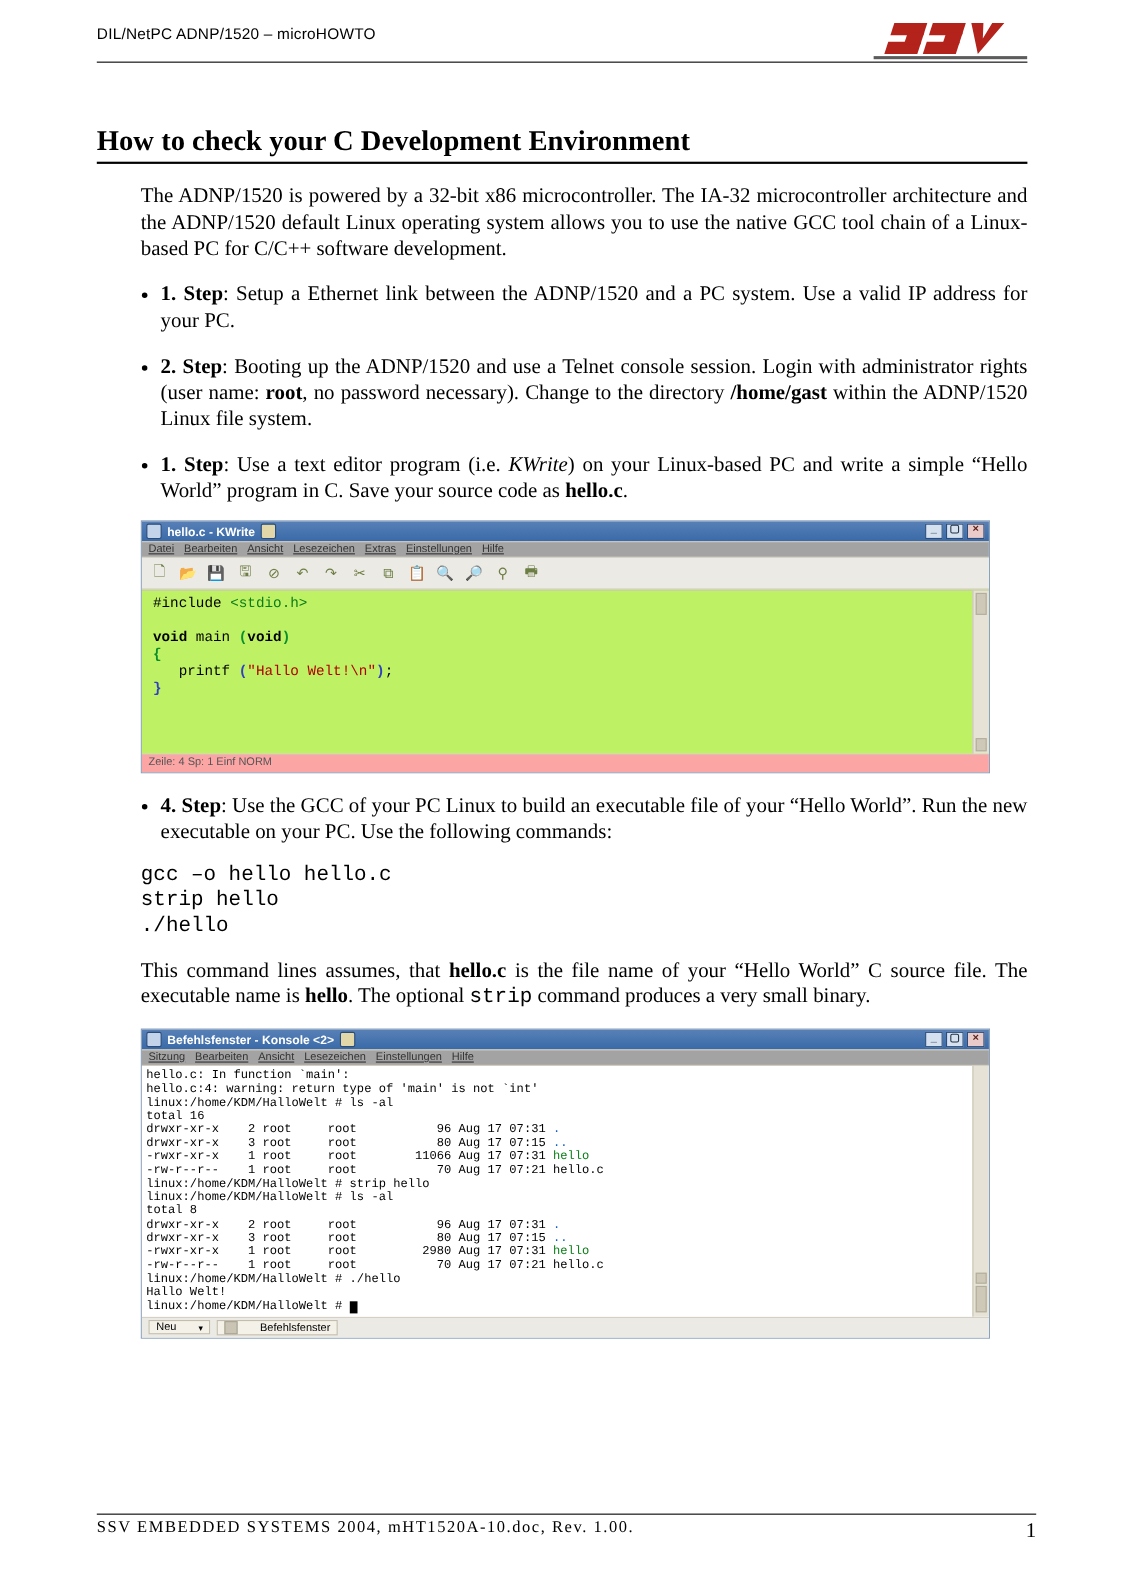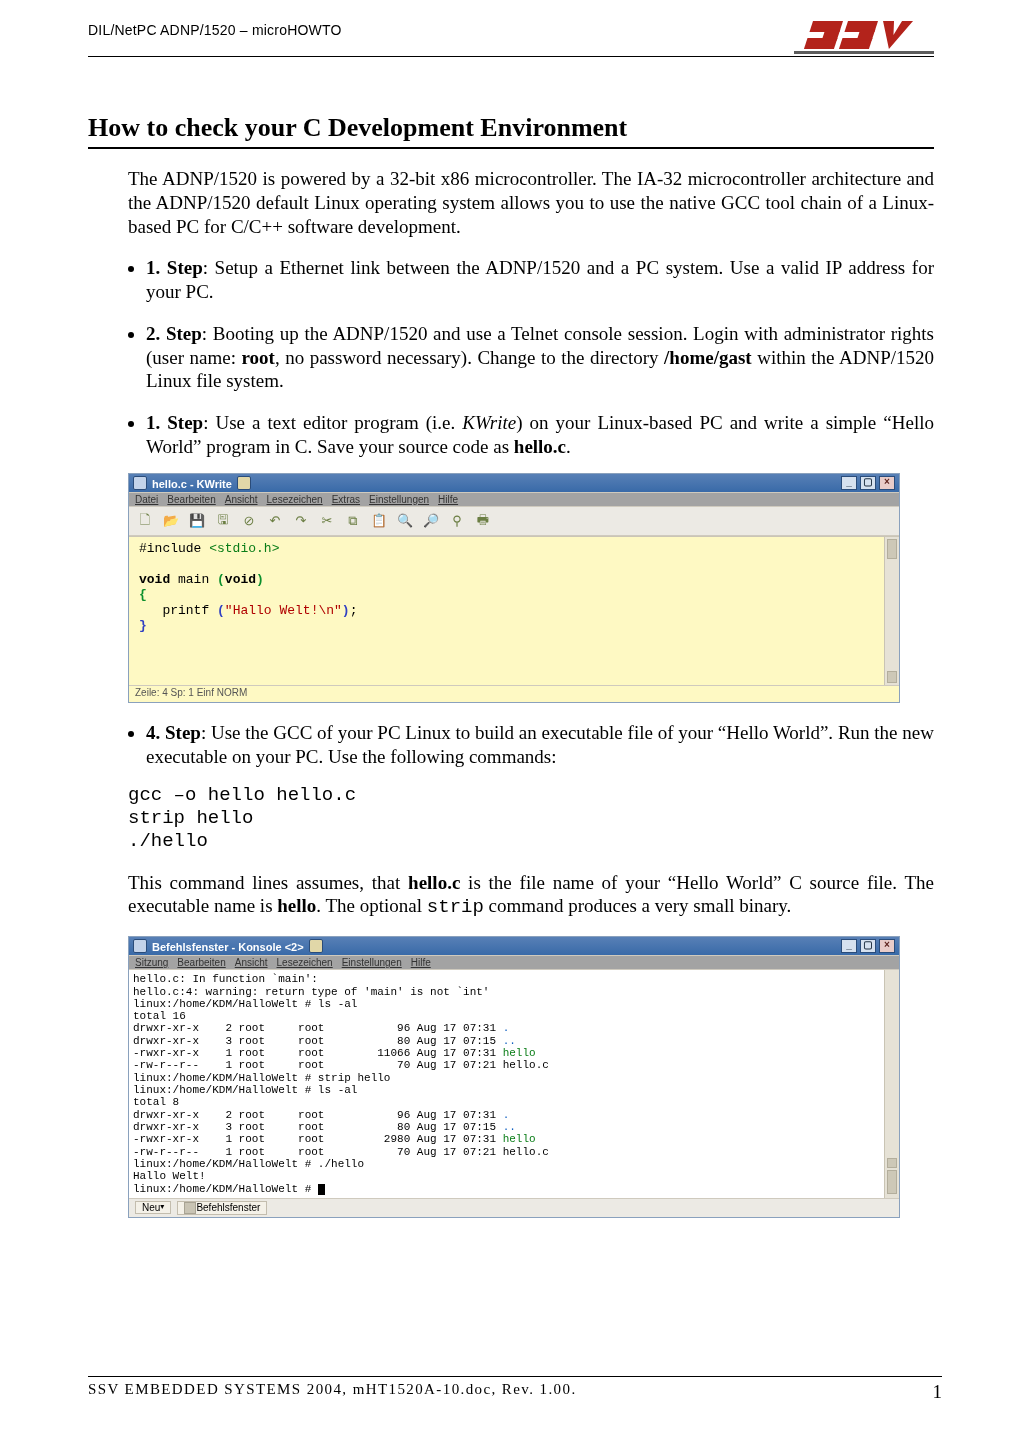--- a/index.html
+++ b/index.html
@@ -120,21 +120,21 @@
     padding: 2px 4px;
     display: flex;
     gap: 2px;
   }
   .tb-btn {
     width: 22px; height: 22px; border: 1px solid transparent; border-radius: 3px;
     display: flex; align-items: center; justify-content: center;
     font-size: 13px; color: #6b7e43;
   }
   .win-editor {
-    background: #fef9c3;
+    background: #bef264;
     min-height: 130px;
     border-top: 1px solid #cac5b6;
     position: relative;
     padding: 4px 6px 4px 10px;
   }
   .win-editor .scroll {
     position: absolute; right: 0; top: 0; bottom: 0; width: 14px;
     background: #e6e2d6;
     border-left: 1px solid #c9c4b4;
   }
@@ -152,21 +152,21 @@
     line-height: 1.2;
     white-space: pre;
     color: #000;
   }
   .kw { font-weight: bold; color: #000; }
   .inc { color: #0a7d17; }
   .brace-a { color: #0b8f2c; font-weight: bold; }
   .brace-b { color: #3040c2; font-weight: bold; }
   .str { color: #b00000; }
   .win-status {
-    background: #fef9c3;
+    background: #fca5a5;
     border-top: 1px solid #cfcabe;
     font-size: 10px; color: #555;
     padding: 1px 6px;
     height: 14px;
   }
 
   
   pre.shell {
     font-family: "Courier New", Courier, monospace;
     font-size: 19px;
@@ -210,21 +210,21 @@
   .term .exe { color: #0a7d17; }
   .term .cursor {
     display:inline-block; width:7px; height:11px; background:#000; vertical-align: text-bottom;
   }
   .kons-tabs {
     background: #eceae4; border-top: 1px solid #cfcabe;
     font-size: 10px; padding: 2px 6px;
     display: flex; gap: 6px; align-items:center;
   }
   .kons-tab {
-    border: 1px solid #c3bdae; background:#f4f1e8; padding: 0 6px; display:flex; align-items:flex-start; gap:0;
+    border: 1px solid #c3bdae; background:#f4f1e8; padding: 0 6px; display:flex; align-items:flex-end; gap:20px;
   }
   .kons-tab .ticon { width:10px;height:10px;background:#c9c4b4;border:1px solid #a8a393; }
 
   
   .ftr {
     position: absolute;
     left: 88px; right: 78px; bottom: 40px;
     border-top: 1px solid #000;
     padding-top: 4px;
     display: flex; justify-content: space-between;

